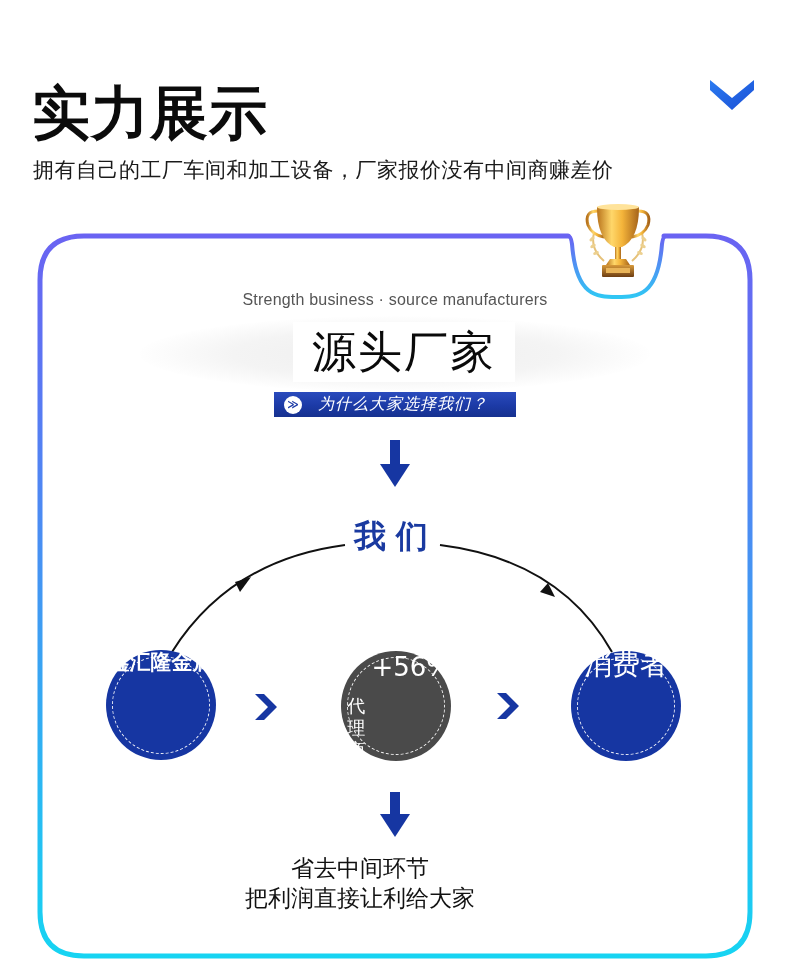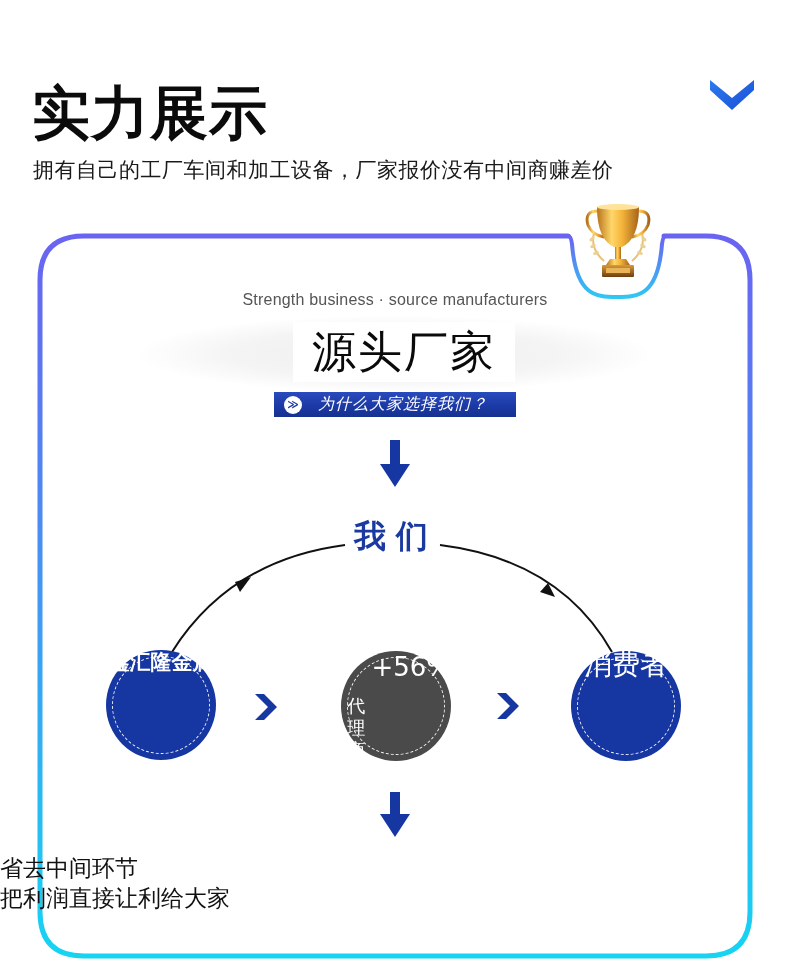--- a/index.html
+++ b/index.html
@@ -74,21 +74,21 @@
     .node-blue { background: #1636a2; }
     .node-grey { background: #4a4a4a; }
     .node-text { font-size: 21px; font-weight: bold; line-height: 24px; }
     .node-text-lg { font-size: 28px; line-height: 28px; font-weight: normal; }
     .node-sub { font-size: 18px; line-height: 22px; margin-top: 44px; }
     .node-pct { font-size: 26px; line-height: 32px; }
 
     .flow-chevron { position: absolute; width: 22px; height: 26px; }
 
     .saving-text {
-      position: absolute; left: 0; width: 720px; top: 853px; 
+      position: absolute; left: 0; width: 720px; top: 853px; text-align: center;
       font-size: 23px; line-height: 30px; color: #111;
     }
   </style>
 </head>
 <body>
 
 <div class="page-title">实力展示</div>
 <div class="page-subtitle">拥有自己的工厂车间和加工设备，厂家报价没有中间商赚差价</div>
 <svg class="chevron-down" viewBox="0 0 44 36">
   <defs>

